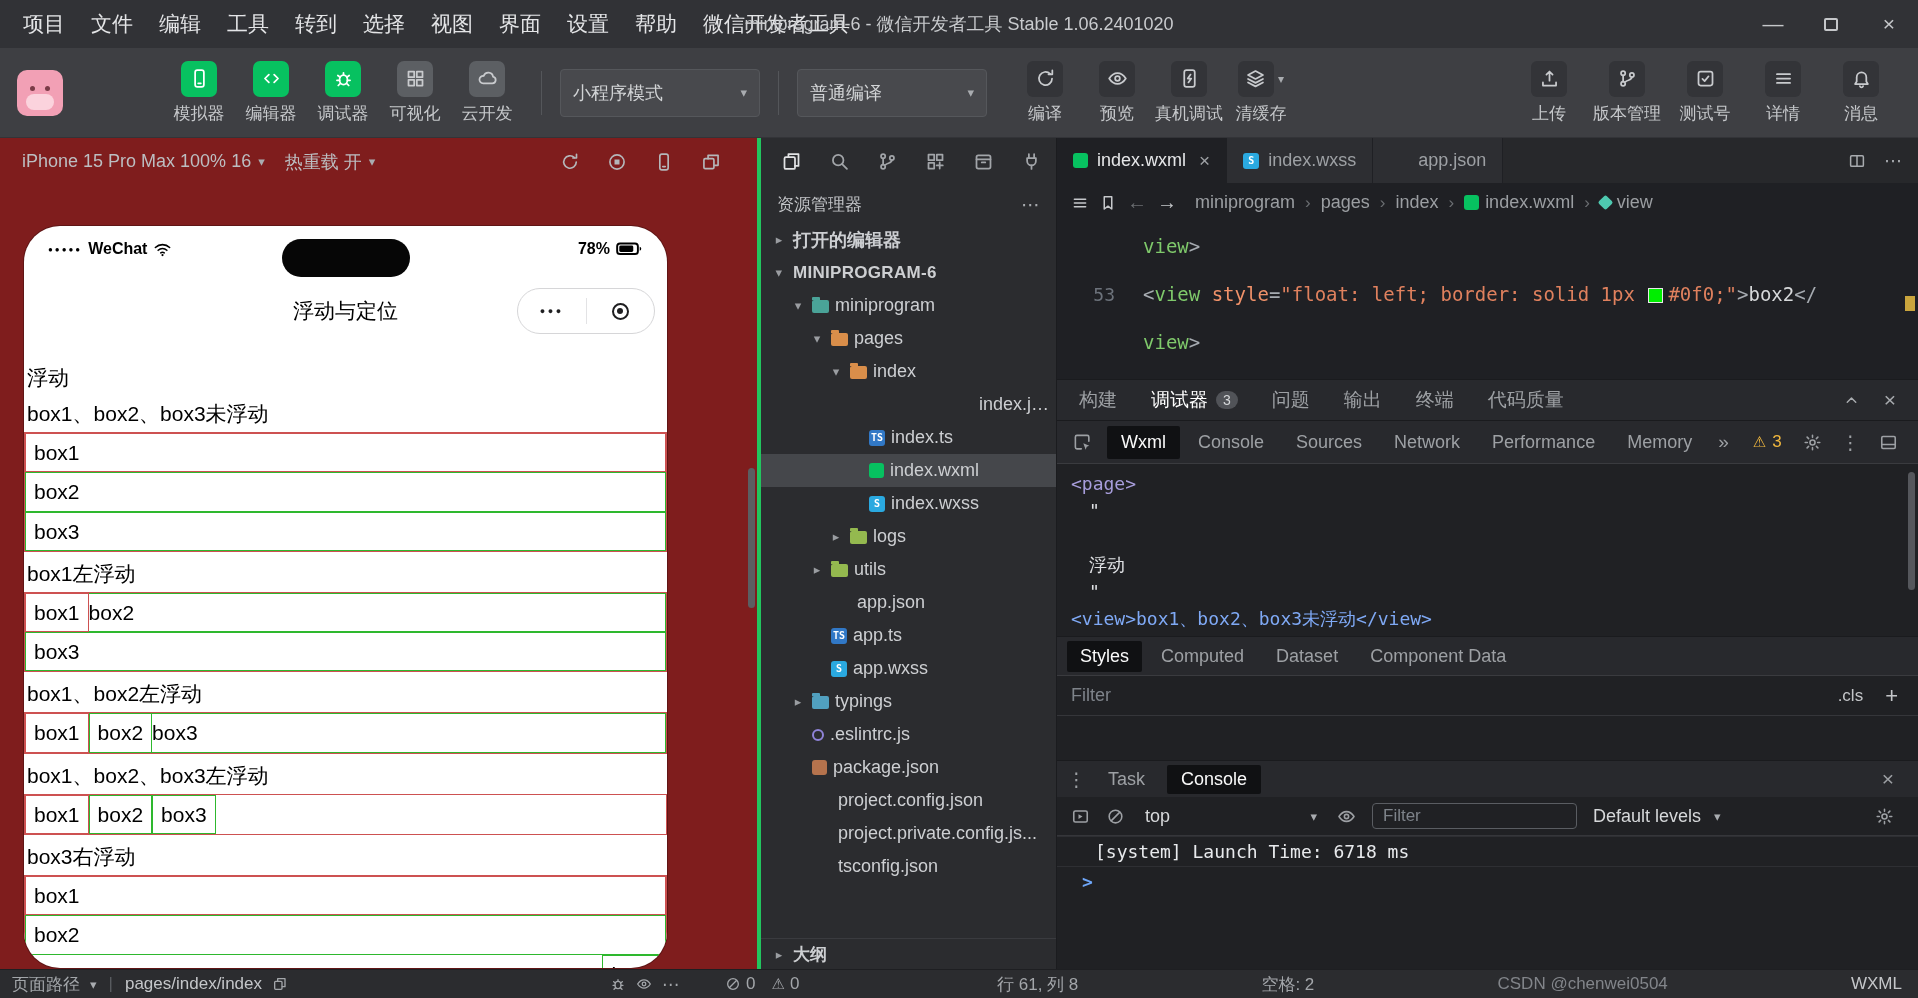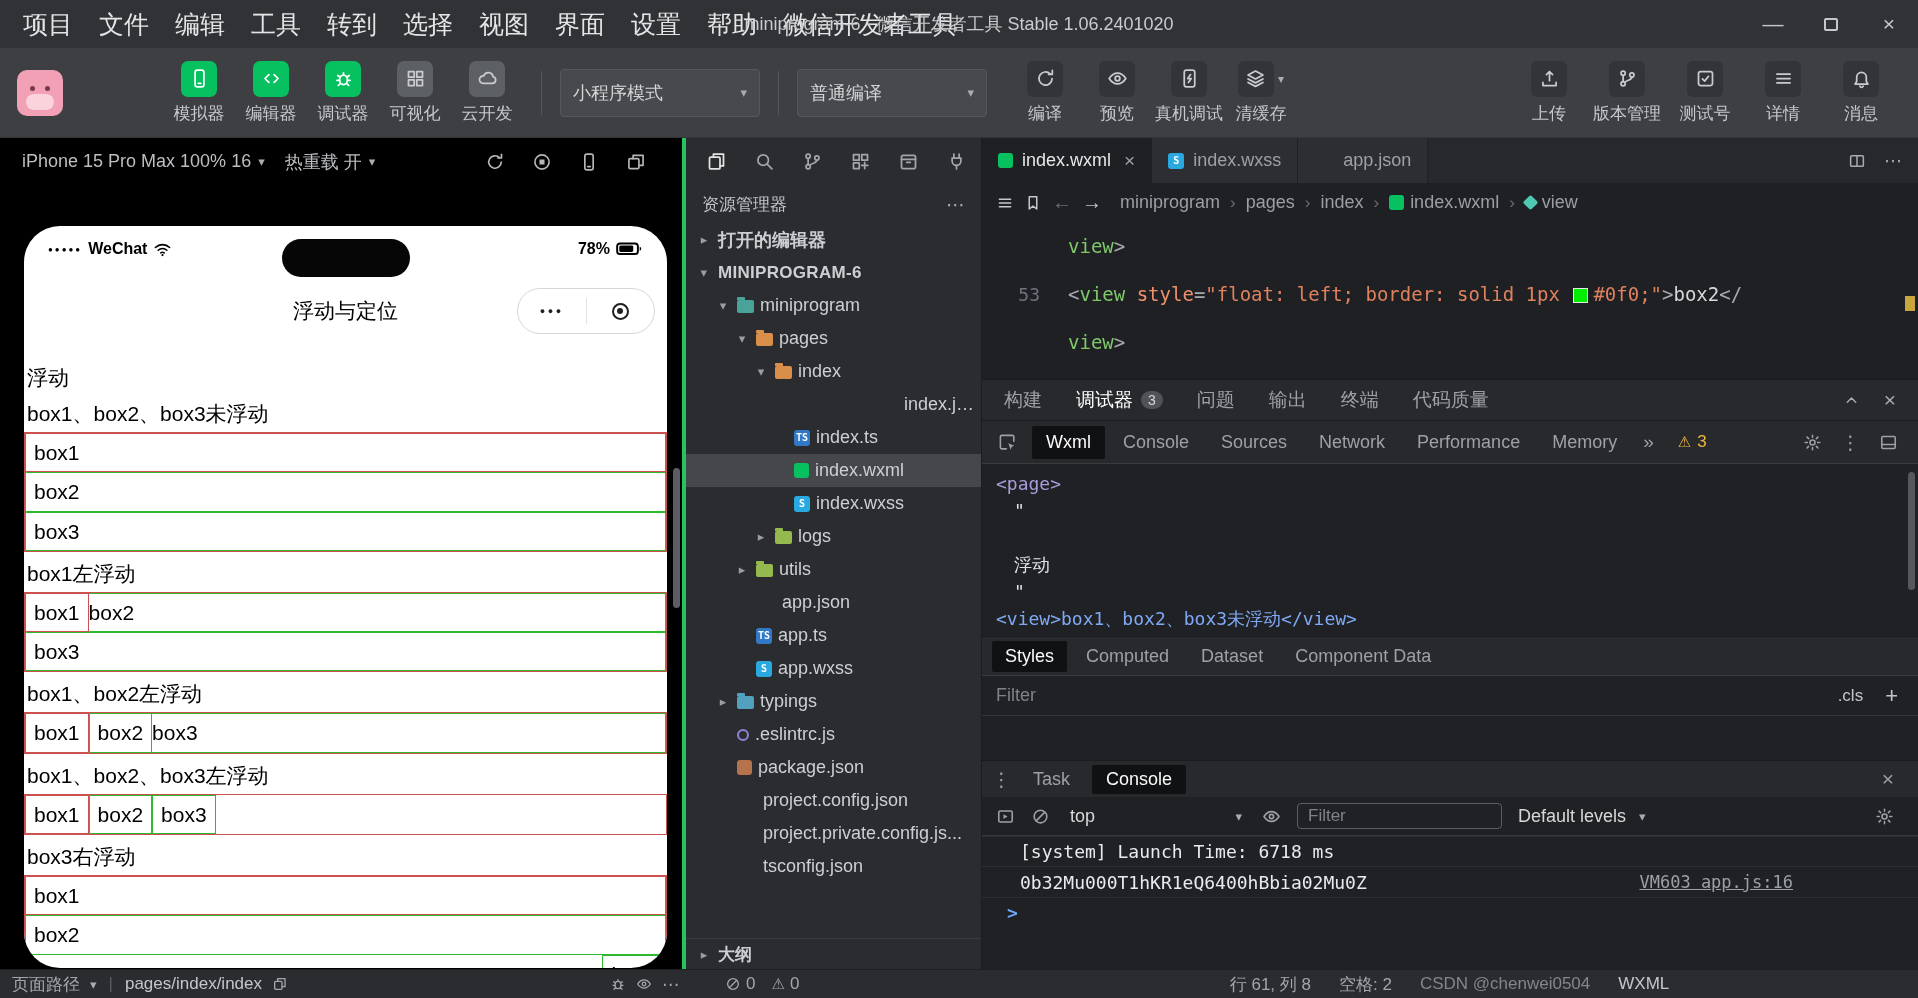--- a/index.html
+++ b/index.html
@@ -3,21 +3,21 @@
 <meta charset="utf-8">
 <style>
 *{margin:0;padding:0;box-sizing:border-box}
 html,body{width:1918px;height:998px;overflow:hidden}
 body{font-family:"Liberation Sans","DejaVu Sans",sans-serif;background:#1f2024;color:#ccc;font-size:18px}
 svg{fill:none;stroke:currentColor;stroke-width:2;stroke-linecap:round;stroke-linejoin:round;display:block}
 .icon{display:inline-flex;align-items:center;justify-content:center;flex:none}
 
 
 .titlebar{height:48px;background:#313236;display:flex;align-items:center;padding-left:10px;position:relative}
-.menu-item{padding:0 13px;font-size:25px;color:#e4e5e7;line-height:48px;white-space:nowrap}
+.menu-item{padding:0 13px;font-size:21px;color:#e4e5e7;line-height:48px;white-space:nowrap}
 .win-title{position:absolute;left:50%;transform:translateX(-50%);font-size:18px;color:#c9cbce;white-space:nowrap}
 .win-ctrls{margin-left:auto;display:flex;align-items:center}
 .wc{width:58px;height:48px;display:flex;align-items:center;justify-content:center;color:#c5c7ca;font-size:21px}
 .wc-max i{display:block;width:14px;height:13px;border:2px solid #c5c7ca;border-radius:2px}
 
 
 .toolbar{height:90px;background:#3e3f43;border-bottom:1px solid #333438;display:flex;align-items:center}
 .avatar{width:46px;height:46px;border-radius:10px;background:#f2a0b5;margin-left:17px;position:relative;flex:none}
 .avatar::before{content:'';position:absolute;left:9px;right:9px;bottom:6px;height:16px;background:#fbd3dd;border-radius:8px}
 .avatar::after{content:'';position:absolute;top:16px;left:13px;width:5px;height:5px;border-radius:50%;background:#7a3b47;box-shadow:15px 0 0 #7a3b47}
@@ -38,21 +38,21 @@
 .compile-dd{min-width:190px;margin-right:22px}
 .caret{color:#a9acb0;font-size:13px}
 .tb-spacer{flex:1}
 #right-buttons{padding-right:18px}
 #right-buttons .tbtn{width:78px}
 
 
 .main{display:flex;height:831px}
 
 
-.sim-panel{width:682px;background:#000000;position:relative;flex:none}
+.sim-panel{width:757px;background:#7f1d1d;position:relative;flex:none}
 .sim-toolbar{height:47px;display:flex;align-items:center;padding:0 12px;color:#bcbec1;font-size:18px}
 .sim-dd{display:flex;align-items:center;gap:7px;padding:0 10px;white-space:nowrap}
 .sim-icons{margin-left:auto;display:flex;gap:27px;padding-right:24px;color:#b5b7ba}
 .sim-icons svg{width:20px;height:20px}
 .phone{position:absolute;left:24px;top:88px;width:643px;height:742px;background:#fff;border-radius:36px;overflow:hidden;color:#000;box-shadow:0 0 0 1px rgba(0,0,0,.25)}
 .p-status{height:54px;position:relative;padding:14px 24px 0;display:flex;justify-content:space-between;align-items:flex-start}
 .p-sig{display:flex;align-items:center;gap:6px;font-size:16px;font-weight:700}
 .sigdots{font-size:8px;letter-spacing:2px}
 .p-sig .icon{width:19px;height:16px}
 .island{position:absolute;left:50%;transform:translateX(-50%);top:13px;width:128px;height:38px;background:#060606;border-radius:20px}
@@ -178,21 +178,21 @@
 
 
 .statusbar{height:29px;background:#2b2c2f;border-top:1px solid #1e1f22;display:flex;align-items:center;font-size:17px;color:#a3a6aa}
 .statusbar svg{width:16px;height:16px}
 .sb-zone1{width:697px;display:flex;align-items:center;gap:10px;padding:0 18px 0 12px;flex:none}
 .sb-path-val{color:#c4c6c9}
 .sb-div{color:#5a5d61;padding:0 2px}
 .sb-spacer{flex:1}
 .sb-zone2{width:300px;display:flex;align-items:center;gap:16px;padding-left:28px;flex:none}
 .sb-prob{display:flex;align-items:center;gap:5px}
-.sb-zone3{flex:1;display:flex;align-items:center;justify-content:center;gap:28px;padding-right:16px;white-space:nowrap}
+.sb-zone3{flex:1;display:flex;align-items:center;justify-content:space-between;gap:28px;padding-right:16px;white-space:nowrap}
 .sb-watermark{color:#82858a}
 .sb-lang{color:#c4c6c9}
 .warn-glyph{font-size:15px}
 </style>
 </head>
 <body>
 
 <div id="app">
 
   <header class="titlebar">
@@ -886,24 +886,20 @@
               <circle cx="12" cy="12" r="3.2"></circle>
               <path d="M12 2.8v2.7M12 18.5v2.7M2.8 12h2.7M18.5 12h2.7M5.2 5.2l1.9 1.9M16.9 16.9l1.9 1.9M18.8 5.2l-1.9 1.9M7.1 16.9l-1.9 1.9"></path>
             </svg>
           </span>
       </div>
 
       <div class="console-logs">
         <div id="console-logs">
             <div class="clog-row">
               <span class="clog-text">[system] Launch Time: 6718 ms</span>
-            </div>
-            <div class="clog-row">
-              <span class="clog-text">0b32Mu000T1hKR1eQ6400hBbia02Mu0Z</span>
-              <span class="clog-src">VM603 app.js:16</span>
             </div>
           </div>
         <div class="clog-prompt">&gt;</div>
       </div>
 
     </section>
   </main>
 
   <footer class="statusbar">
     <div class="sb-zone1">

